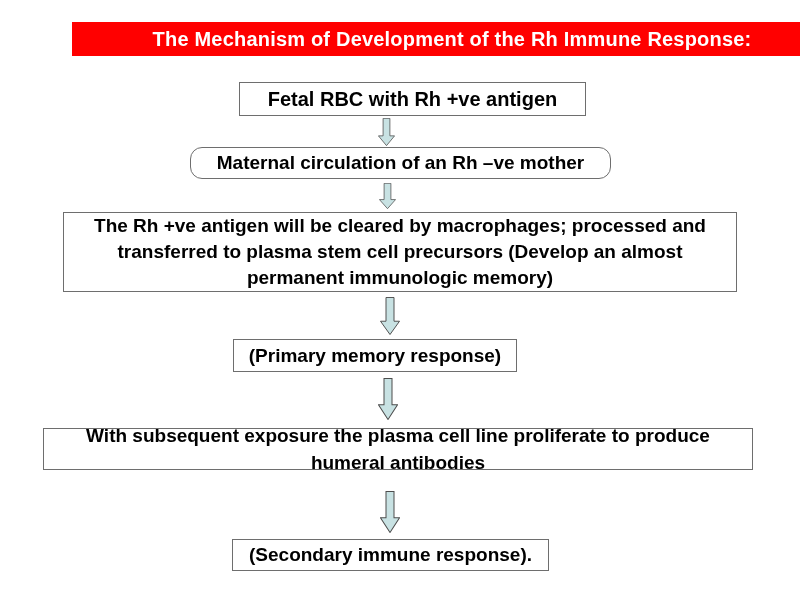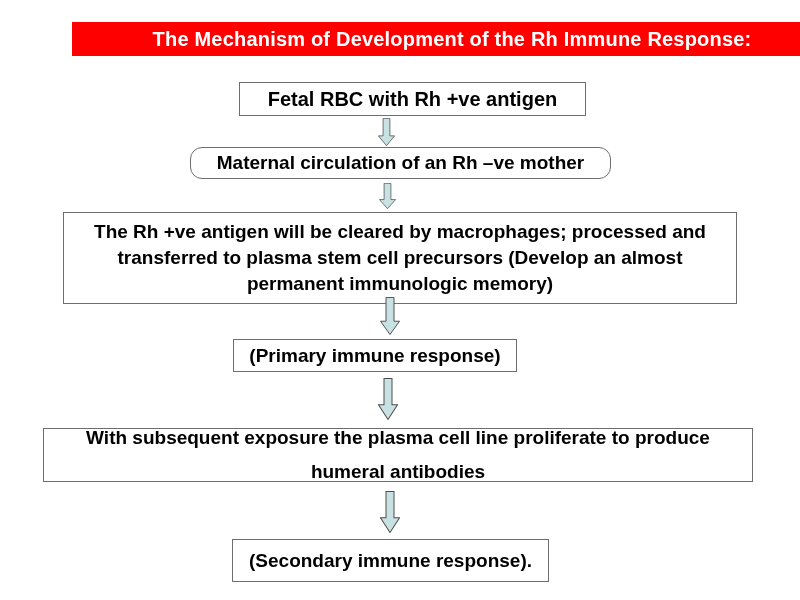--- a/index.html
+++ b/index.html
@@ -38,24 +38,24 @@
     color: var(--color-text, #000000);
     display: flex;
     align-items: center;
     justify-content: center;
     text-align: center;
     box-sizing: border-box;
     padding: 0 6px;
   }
   #box1 { left: 239px; top: 82px;  width: 347px; height: 34px; font-size: 20px; text-align: center; }
   #box2 { left: 190px; top: 147px; width: 421px; height: 32px; font-size: 19px; border-radius: 12px; }
-  #box3 { left: 63px;  top: 212px; width: 674px; height: 92px; font-size: 19px; line-height: 26px; }
+  #box3 { left: 63px;  top: 212px; width: 674px; height: 80px; font-size: 19px; line-height: 26px; }
   #box4 { left: 233px; top: 339px; width: 284px; height: 33px; font-size: 19px; }
-  #box5 { left: 43px;  top: 428px; width: 710px; height: 54px; font-size: 19px; line-height: 34px; }
-  #box6 { left: 232px; top: 539px; width: 317px; height: 43px; font-size: 19px; }
+  #box5 { left: 43px;  top: 428px; width: 710px; height: 42px; font-size: 19px; line-height: 27px; }
+  #box6 { left: 232px; top: 539px; width: 317px; height: 32px; font-size: 19px; }
   .arrow {
     position: absolute;
     display: block;
   }
   .arrow polygon {
     fill: var(--color-arrow_fill, #c8e2e3);
     stroke: var(--color-arrow_stroke, #4d4d4d);
     stroke-width: 1;
     stroke-linejoin: miter;
   }
@@ -83,21 +83,21 @@
   <svg class="arrow" id="arrow2" viewBox="0 0 20 40" preserveAspectRatio="none">
     <polygon points="6,0.5 14,0.5 14,25.5 19.5,25.5 10,39.5 0.5,25.5 6,25.5"></polygon>
   </svg>
 
   <div class="flow-box" id="box3">The Rh +ve antigen will be cleared by macrophages; processed and transferred to plasma stem cell precursors (Develop an almost permanent immunologic memory)</div>
 
   <svg class="arrow" id="arrow3" viewBox="0 0 20 40" preserveAspectRatio="none">
     <polygon points="6,0.5 14,0.5 14,25.5 19.5,25.5 10,39.5 0.5,25.5 6,25.5"></polygon>
   </svg>
 
-  <div class="flow-box" id="box4">(Primary immune response)</div>
+  <div class="flow-box" id="box4">(Primary memory response)</div>
 
   <svg class="arrow" id="arrow4" viewBox="0 0 20 40" preserveAspectRatio="none">
     <polygon points="6,0.5 14,0.5 14,25.5 19.5,25.5 10,39.5 0.5,25.5 6,25.5"></polygon>
   </svg>
 
   <div class="flow-box" id="box5">With subsequent exposure the plasma cell line proliferate to produce humeral antibodies</div>
 
   <svg class="arrow" id="arrow5" viewBox="0 0 20 40" preserveAspectRatio="none">
     <polygon points="6,0.5 14,0.5 14,25.5 19.5,25.5 10,39.5 0.5,25.5 6,25.5"></polygon>
   </svg>

